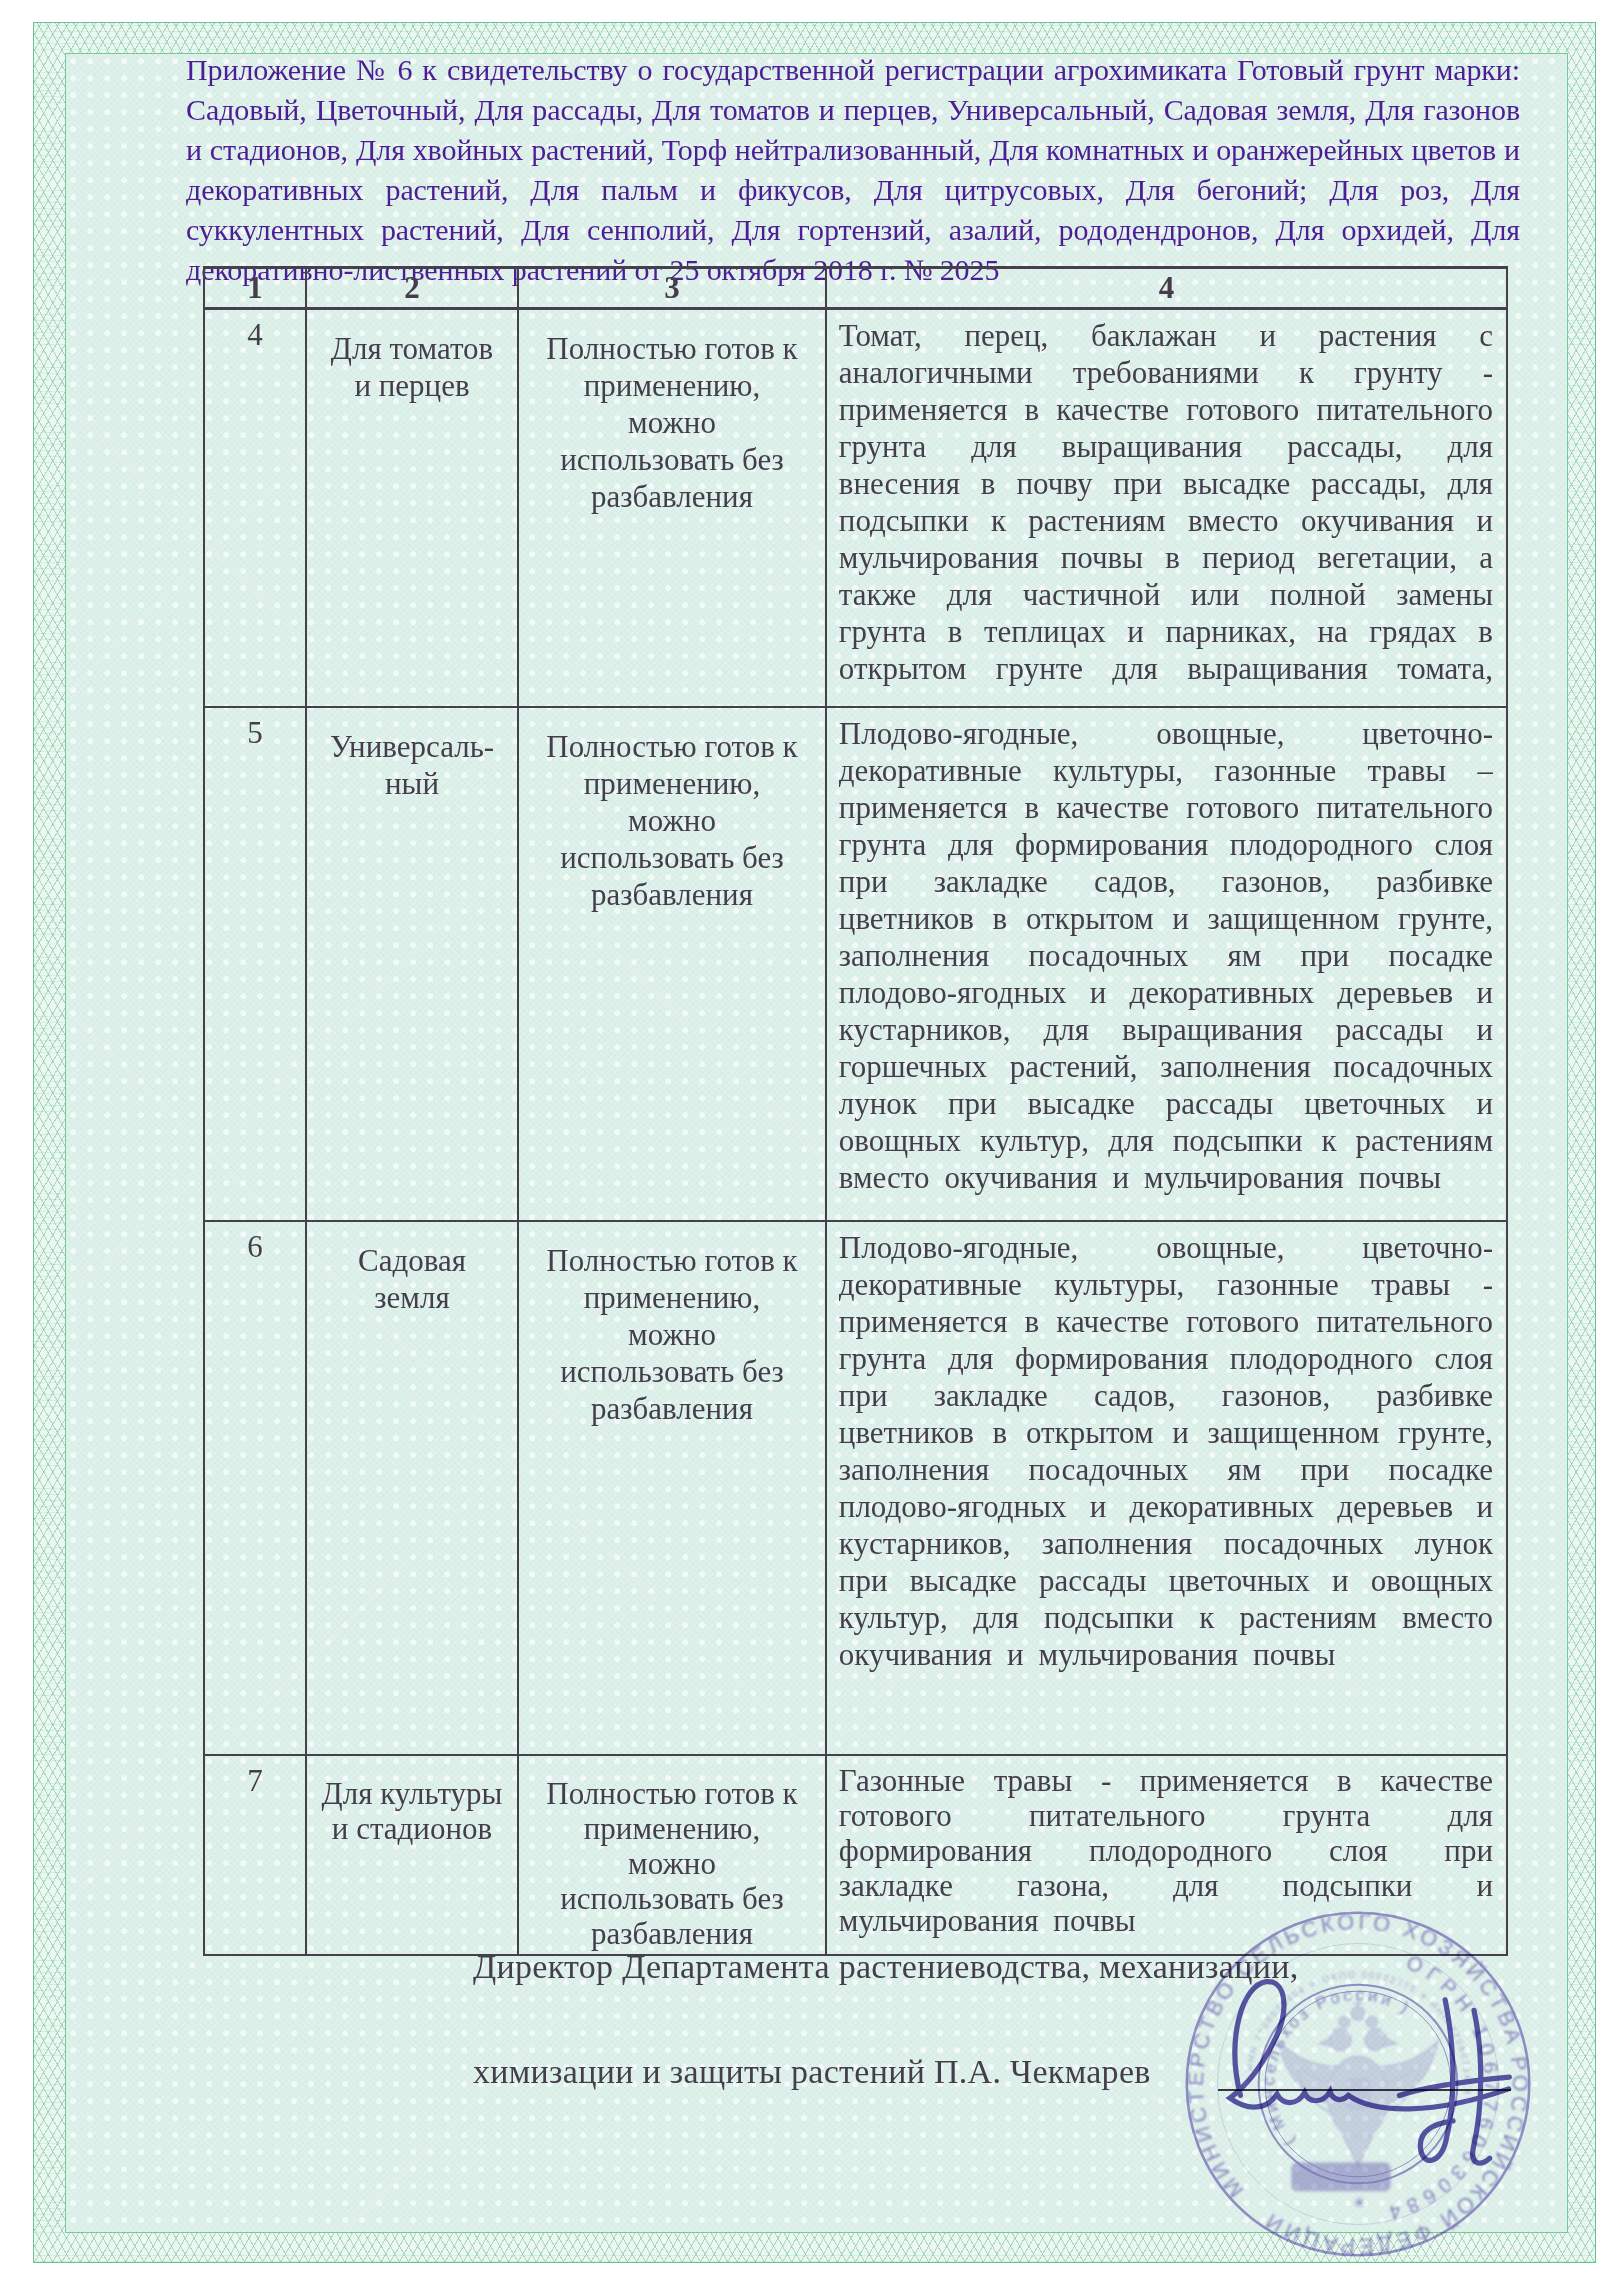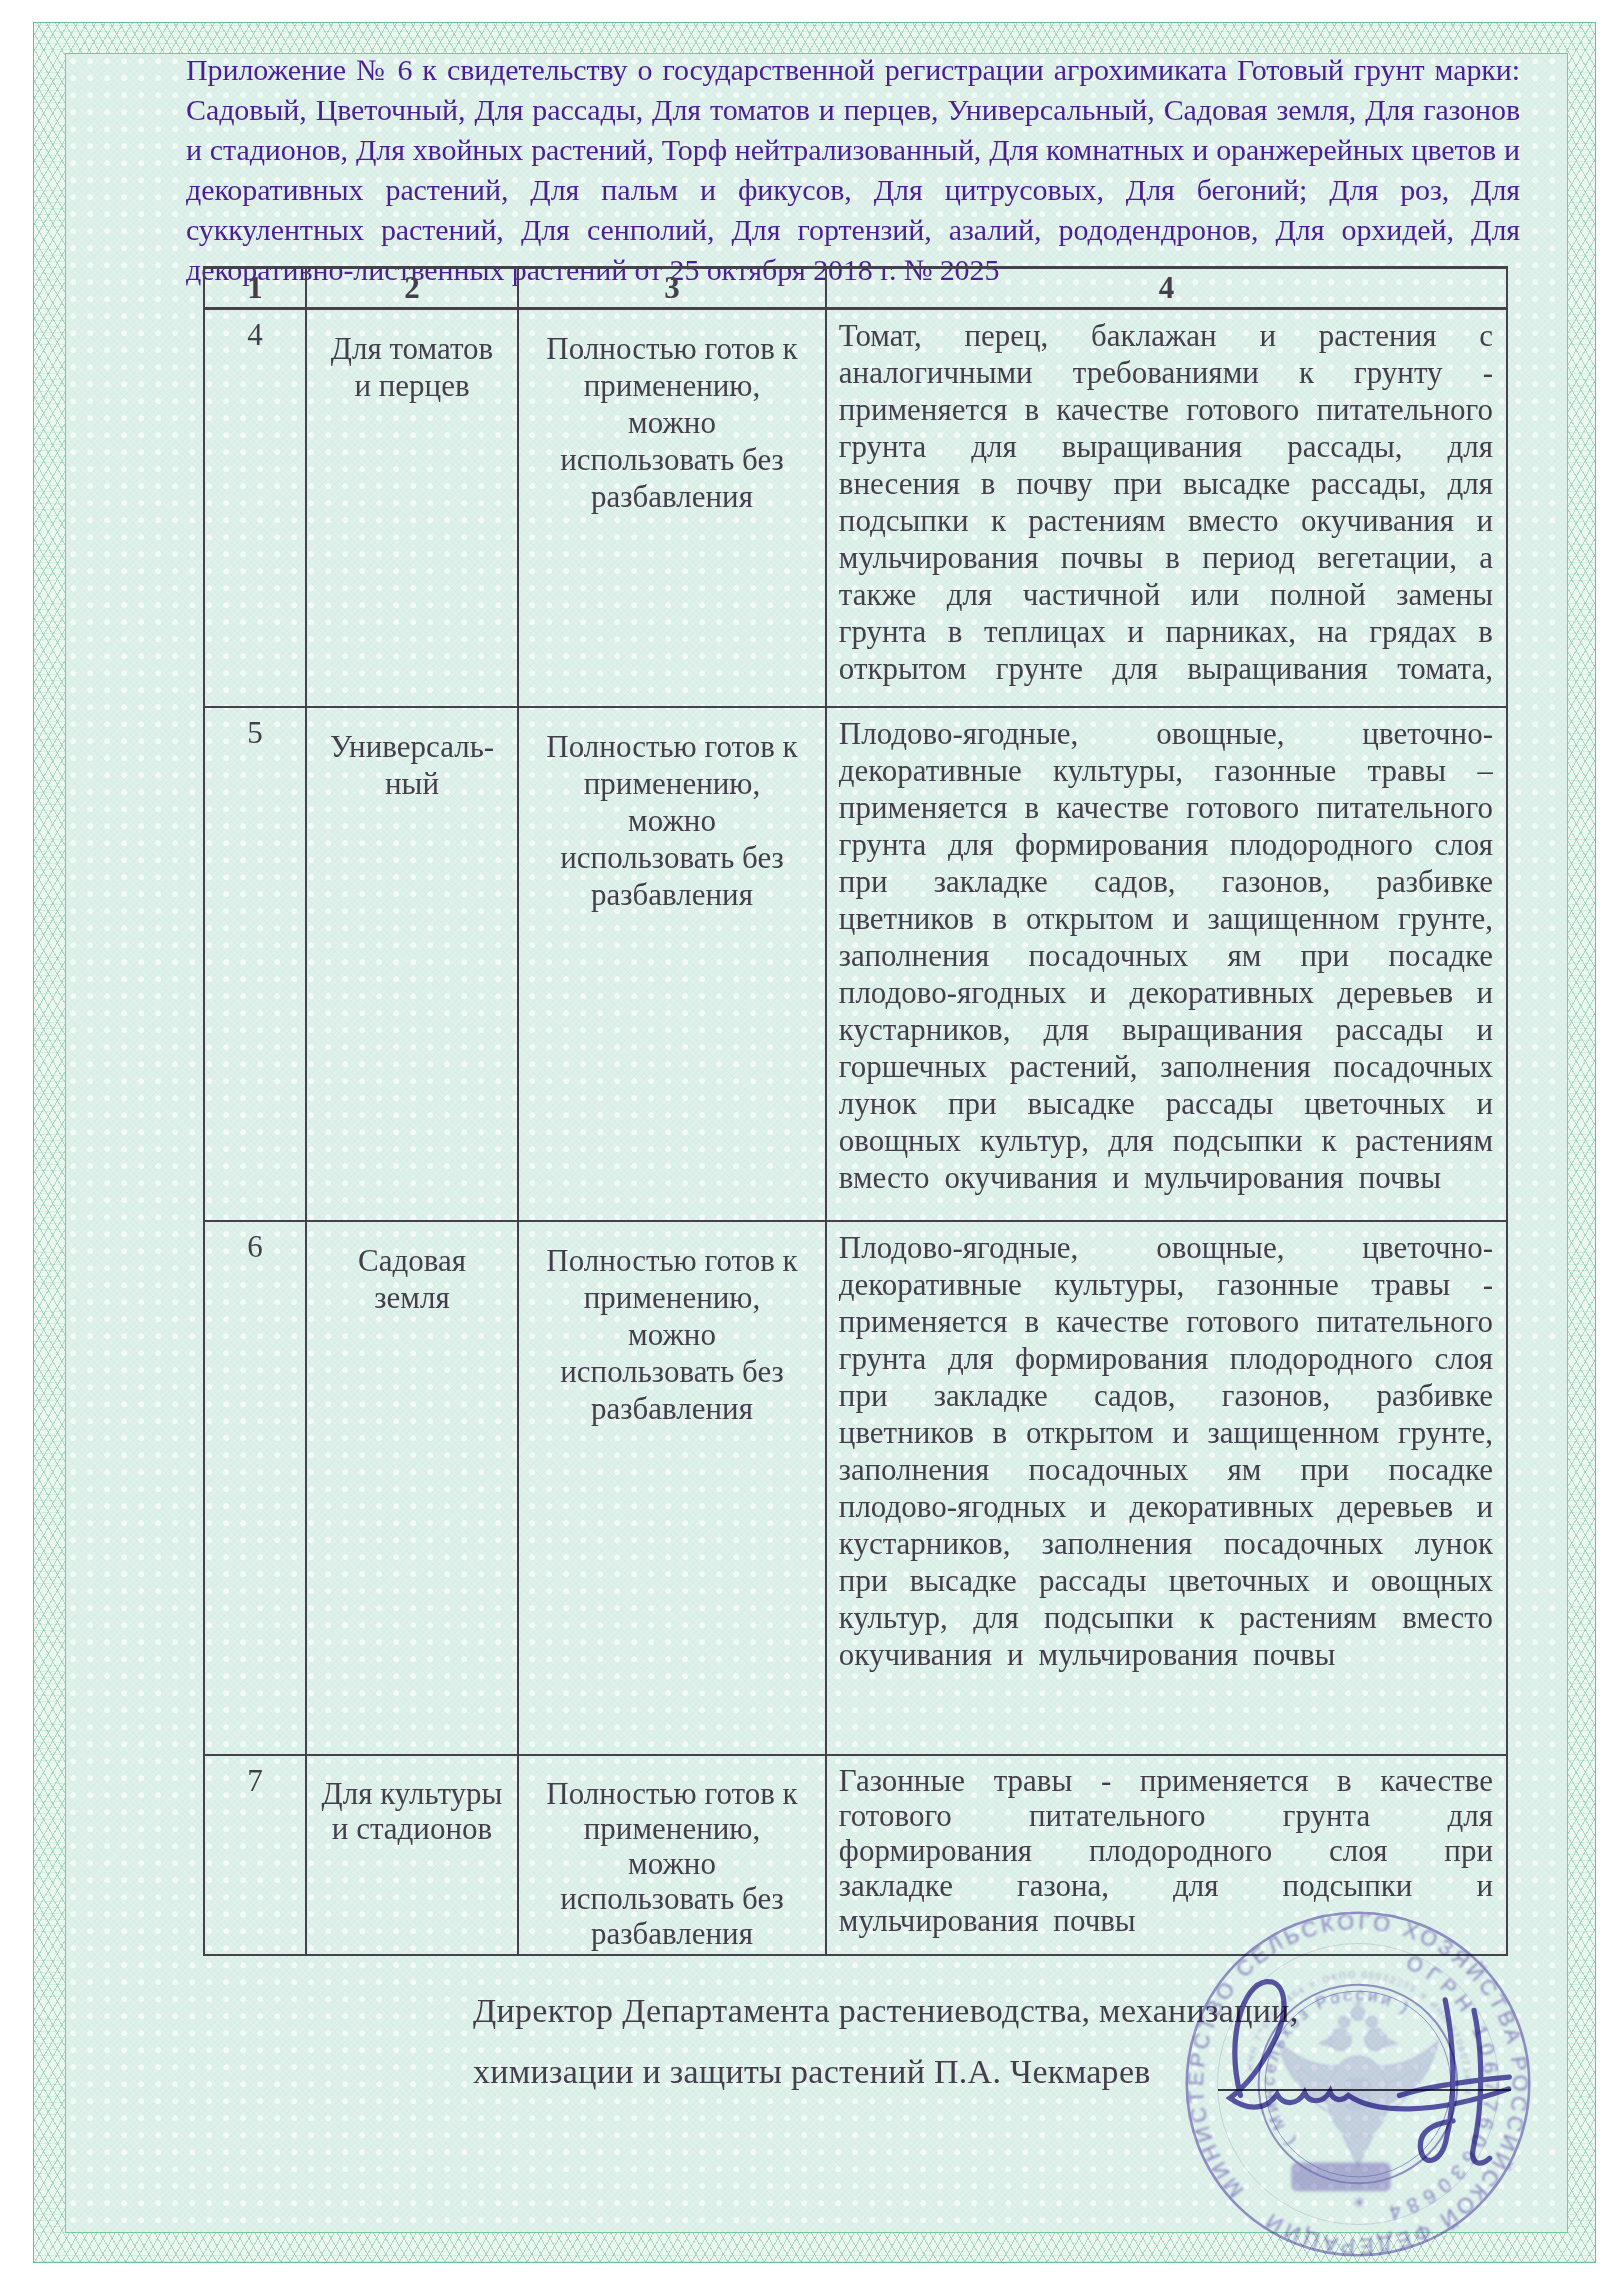--- a/index.html
+++ b/index.html
@@ -51,21 +51,21 @@
   tr.r4 .box{ height:376px; } tr.r5 .box{ height:492px; }
   tr.r6 .box{ height:512px; } tr.r7 .box{ height:178px; }
   td.num { text-align:center; font-size:31px; padding-top:6.5px; }
   td.brand, td.ready { text-align:center; padding-top:20px; }
   td.brand .box, td.ready .box { white-space:pre-line; font-size:31px; line-height:37px; }
   td.usage { padding:6.5px 13px 0 11.8px; }
   td.usage .box { font-size:31px; line-height:37px; text-align:justify; word-spacing:7.2px; }
   tr.r7 td.usage .box, tr.r7 td.ready .box, tr.r7 td.brand .box { line-height:35px; }
 
   
-  .sig1 { position:absolute; left:473px; top:1992px; font-size:34px; color:#443e4c; letter-spacing:0.3px; }
+  .sig1 { position:absolute; left:473px; top:1948px; font-size:34px; color:#443e4c; letter-spacing:0.3px; }
   .sig2 { position:absolute; left:473px; top:2053px; font-size:34px; color:#443e4c; letter-spacing:0.3px;text-align:center; }
   .sig-underline { position:absolute; left:1218px; top:2089px; width:293px; height:2px; background:#3a3546; }
 
   
   .stamp { position:absolute; left:1175px; top:1901px; width:366px; height:366px; mix-blend-mode:multiply; }
   .stamp text { fill:#8b7cc9; }
   .autograph { position:absolute; left:1139px; top:1937px; width:458px; height:275px; mix-blend-mode:multiply; }
 
   .t-outer { font-size:33px; letter-spacing:5.5px; font-family:"Liberation Sans", sans-serif; }
   .t-ogrn  { font-size:31px; letter-spacing:10px; font-family:"Liberation Sans", sans-serif; }

